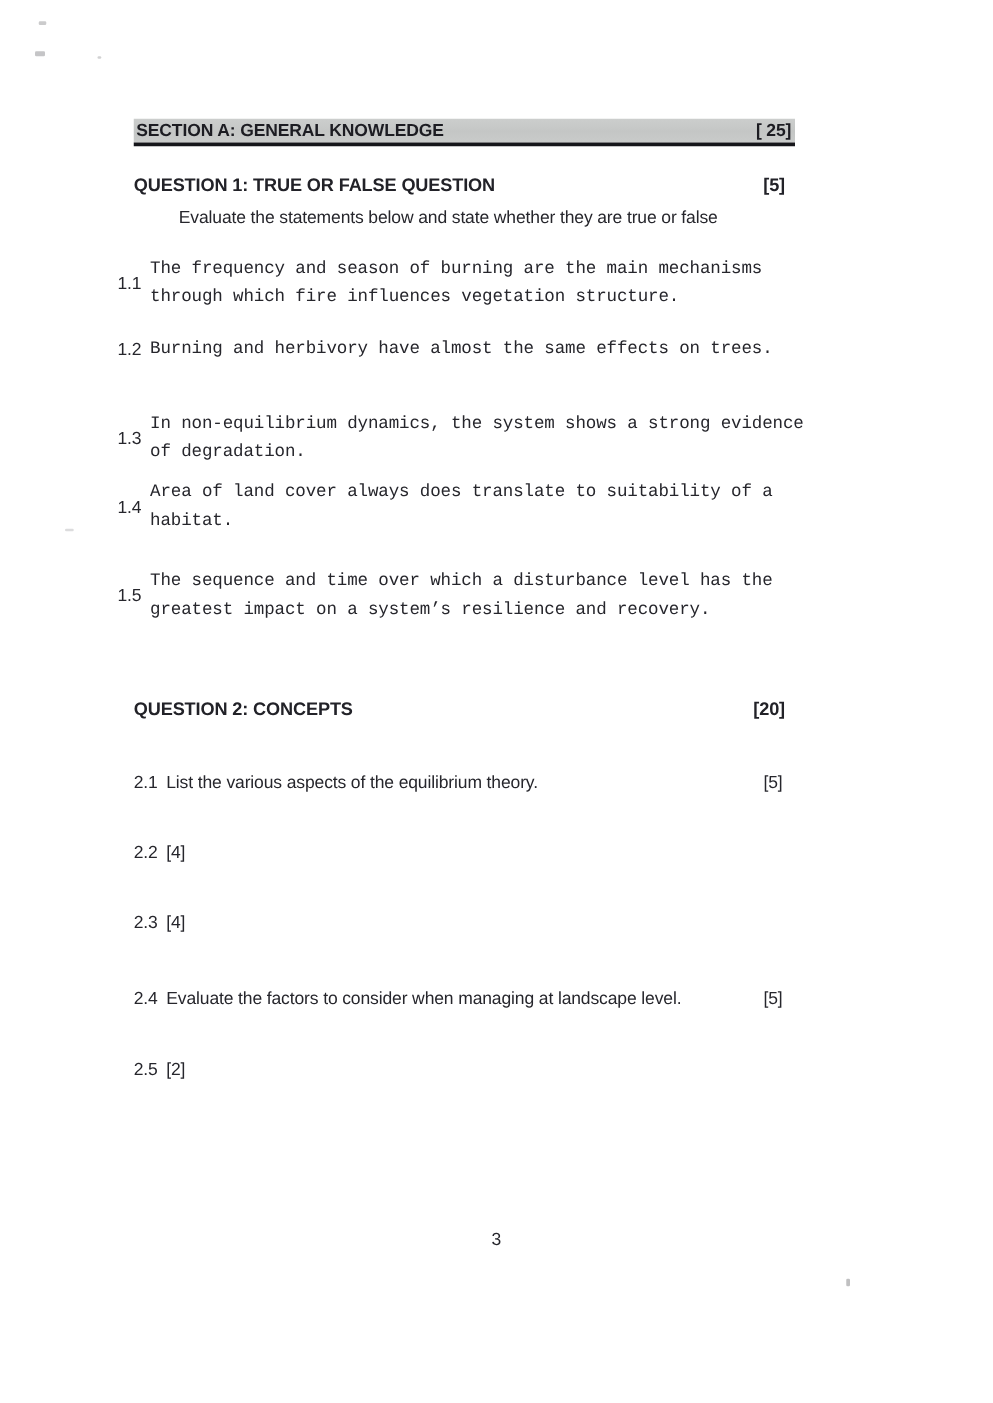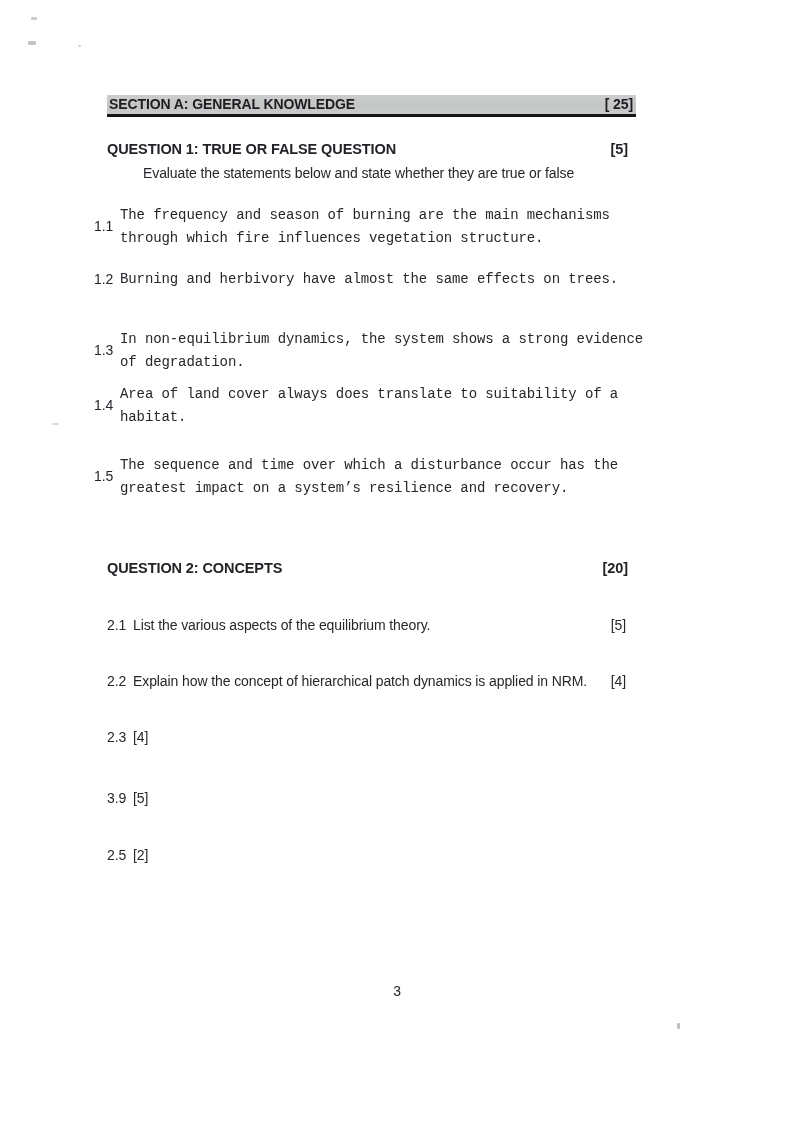--- a/index.html
+++ b/index.html
@@ -100,47 +100,47 @@
   <span class="txt">In non-equilibrium dynamics, the system shows a strong evidence of degradation.</span>
 </div>
 
 <div class="abs q-item" style="top:383px">
   <span class="num">1.4</span>
   <span class="txt">Area of land cover always does translate to suitability of a habitat.</span>
 </div>
 
 <div class="abs q-item" style="top:454px">
   <span class="num">1.5</span>
-  <span class="txt">The sequence and time over which a disturbance occur has the greatest impact on a system’s resilience and recovery.</span>
+  <span class="txt">The sequence and time over which a disturbance level has the greatest impact on a system’s resilience and recovery.</span>
 </div>
 
 <div class="abs q-head" style="top:560px">
   <span>QUESTION 2: CONCEPTS</span>
   <span class="marks">[20]</span>
 </div>
 
 <div class="abs q2-item" style="top:615px">
   <span class="num">2.1</span>
   <span class="txt">List the various aspects of the equilibrium theory.</span>
   <span class="marks">[5]</span>
 </div>
 
 <div class="abs q2-item" style="top:671px">
   <span class="num">2.2</span>
-  <span class="txt">Explain how the concept of hierarchical patch dynamics is applied in NRM.</span>
   <span class="marks">[4]</span>
 </div>
 
 <div class="abs q2-item" style="top:727px">
   <span class="num">2.3</span>
   <span class="marks">[4]</span>
 </div>
 
 <div class="abs q2-item" style="top:788px">
-  <span class="num">3.9</span>
+  <span class="num">2.4</span>
+  <span class="txt">Evaluate the factors to consider when managing at landscape level.</span>
   <span class="marks">[5]</span>
 </div>
 
 <div class="abs q2-item" style="top:845px">
   <span class="num">2.5</span>
   <span class="marks">[2]</span>
 </div>
 
 <div class="abs page-number">3</div>
 

